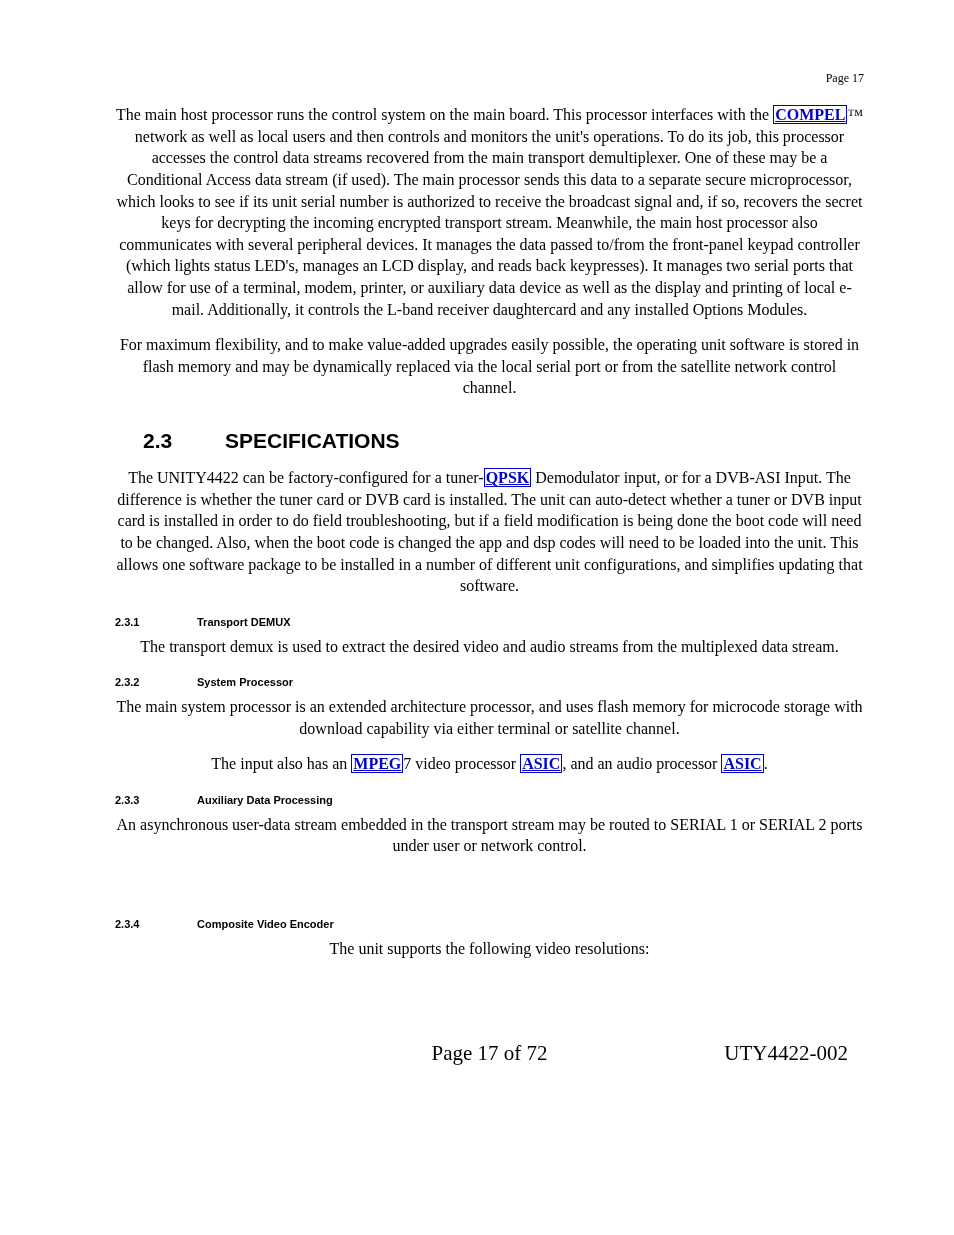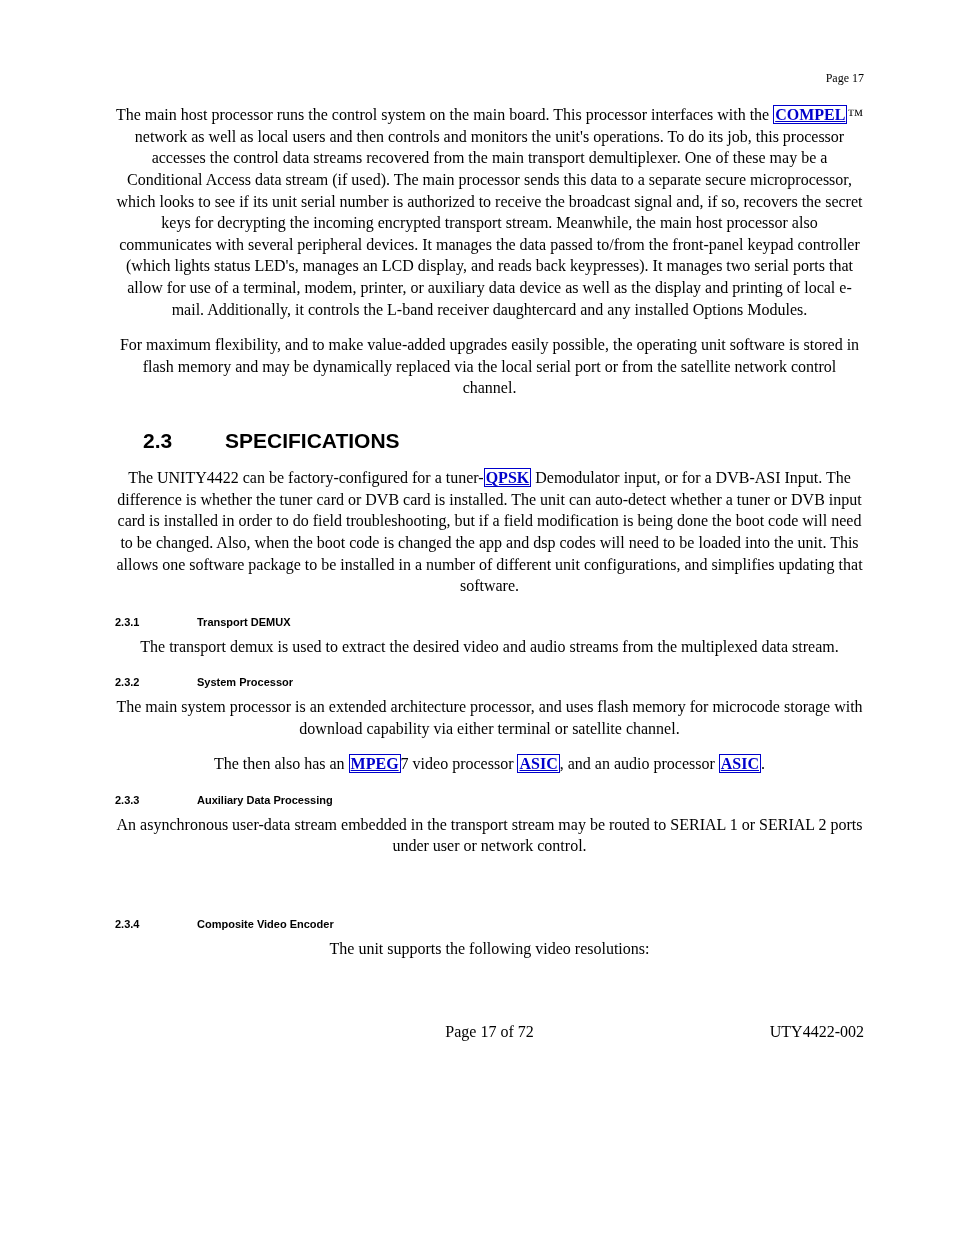--- a/index.html
+++ b/index.html
@@ -38,25 +38,25 @@
   h3 .secnum { display:inline-block; width:82px; }
   .link {
     color: #0000cc;
     font-weight: bold;
     text-decoration: underline;
     border: 1px solid #0000cc;
     padding: 0 1px;
   }
   .footer {
     position: relative;
-    margin-top: 62px;
-    font-size: 16px;
+    margin-top: 80px;
+    font-size: 21px;
   }
   .footer .center { text-align:center; }
-  .footer .right { position:absolute; right:0; top:0; }
+  .footer .right { position:absolute; right:16px; top:0; }
 </style>
 </head>
 <body>
 
 <div class="page-hdr">Page 17</div>
 
 <p>
   <span>The main host processor runs the control system on the main board.  This processor interfaces with the </span><a href="#" class="link">COMPEL</a><span>™ network as well as local users and then controls and monitors the unit's operations.  To do its job, this processor accesses the control data streams recovered from the main transport demultiplexer.  One of these may be a Conditional Access data stream (if used). The main processor sends this data to a separate secure microprocessor, which looks to see if its unit serial number is authorized to receive the broadcast signal and, if so, recovers the secret keys for decrypting the incoming encrypted transport stream.  Meanwhile, the main host processor also communicates with several peripheral devices.  It manages the data passed to/from the front-panel keypad controller (which lights status LED's, manages an LCD display, and reads back keypresses).  It manages two serial ports that allow for use of a terminal, modem, printer, or auxiliary data device as well as the display and printing of local e-mail.  Additionally, it controls the L-band receiver daughtercard and any installed Options Modules.</span>
 </p>
 
@@ -73,21 +73,21 @@
 <h3>
   <span class="secnum">2.3.1</span><span>Transport DEMUX</span>
 </h3>
 <p>The transport demux is used to extract the desired video and audio streams from the multiplexed data stream.</p>
 
 <h3>
   <span class="secnum">2.3.2</span><span>System Processor</span>
 </h3>
 <p>The main system processor is an extended architecture processor, and uses flash memory for microcode storage with download capability via either terminal or satellite channel.</p>
 <p>
-  <span>The then also has an </span><a href="#" class="link">MPEG</a><span>7 video processor </span><a href="#" class="link">ASIC</a><span>, and an audio processor </span><a href="#" class="link">ASIC</a><span>.</span>
+  <span>The input also has an </span><a href="#" class="link">MPEG</a><span>7 video processor </span><a href="#" class="link">ASIC</a><span>, and an audio processor </span><a href="#" class="link">ASIC</a><span>.</span>
 </p>
 
 <h3>
   <span class="secnum">2.3.3</span><span>Auxiliary Data Processing</span>
 </h3>
 <p>An asynchronous user-data stream embedded in the transport stream may be routed to SERIAL 1 or SERIAL 2 ports under user or network control.</p>
 
 <h3 style="margin-top:60px;">
   <span class="secnum">2.3.4</span><span>Composite Video Encoder</span>
 </h3>

